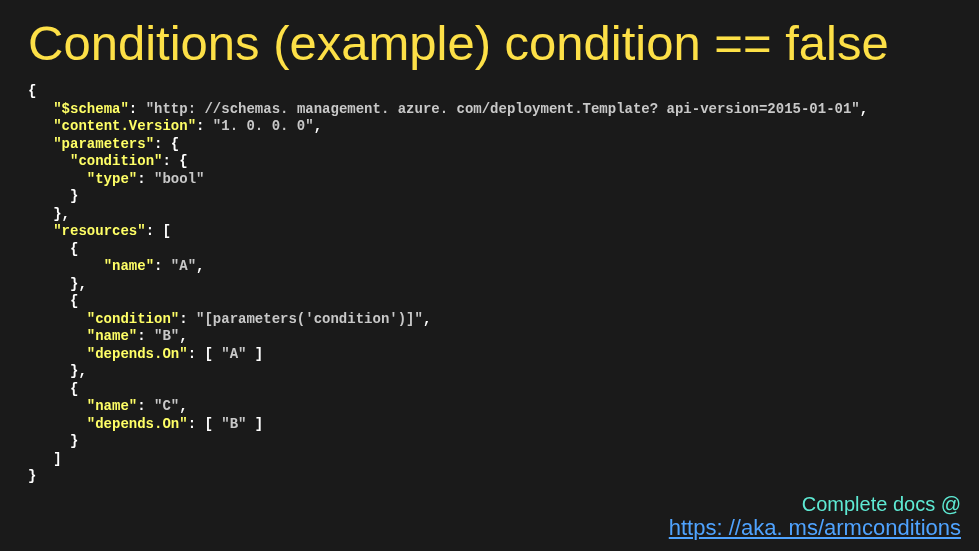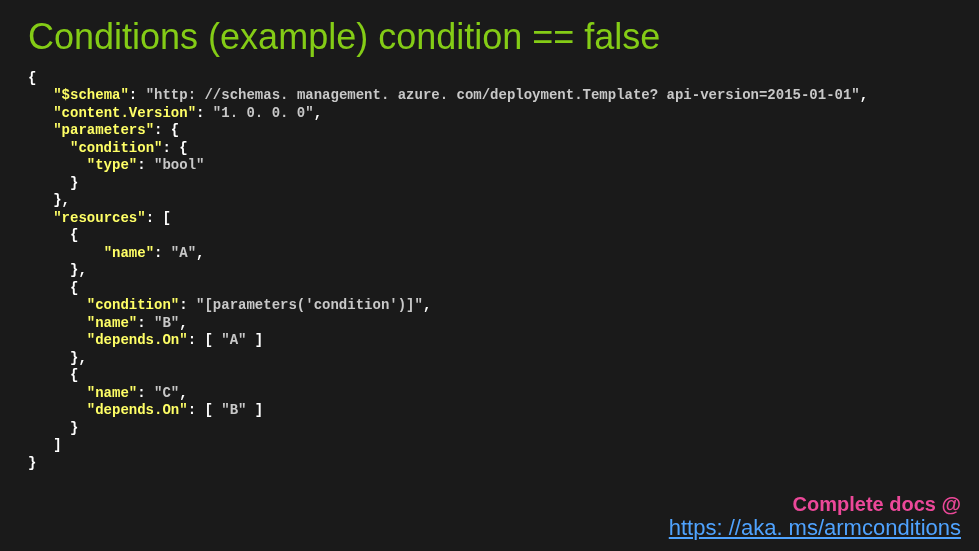--- a/index.html
+++ b/index.html
@@ -13,23 +13,23 @@
     color: #fff;
   }
   .slide {
     width: 979px;
     height: 551px;
     position: relative;
     box-sizing: border-box;
     padding: 18px 28px 0 28px;
   }
   .title {
-    font-size: 36px;
+    font-size: 49px;
     font-weight: 300;
-    color: #84cc16;
+    color: #fde047;
     letter-spacing: 0px;
     margin: 0 0 14px 0;
     line-height: 1.05;
   }
   .code {
     font-family: "Consolas", "Courier New", monospace;
     font-size: 14px;
     font-weight: bold;
     line-height: 1.25;
     white-space: pre;
@@ -40,22 +40,22 @@
   .code .p { color: #ffffff; }   
   .footer {
     position: absolute;
     right: 18px;
     bottom: 10px;
     text-align: right;
     font-family: "Segoe UI", Arial, sans-serif;
   }
   .footer .docs {
     font-size: 20px;
-    font-weight: 700;
-    color: #ec4899;
+    font-weight: 400;
+    color: #5eead4;
     line-height: 1.1;
   }
   .footer .link {
     font-size: 22px;
     color: #4fa3ff;
     text-decoration: underline;
     line-height: 1.2;
     cursor: pointer;
   }
 </style>

